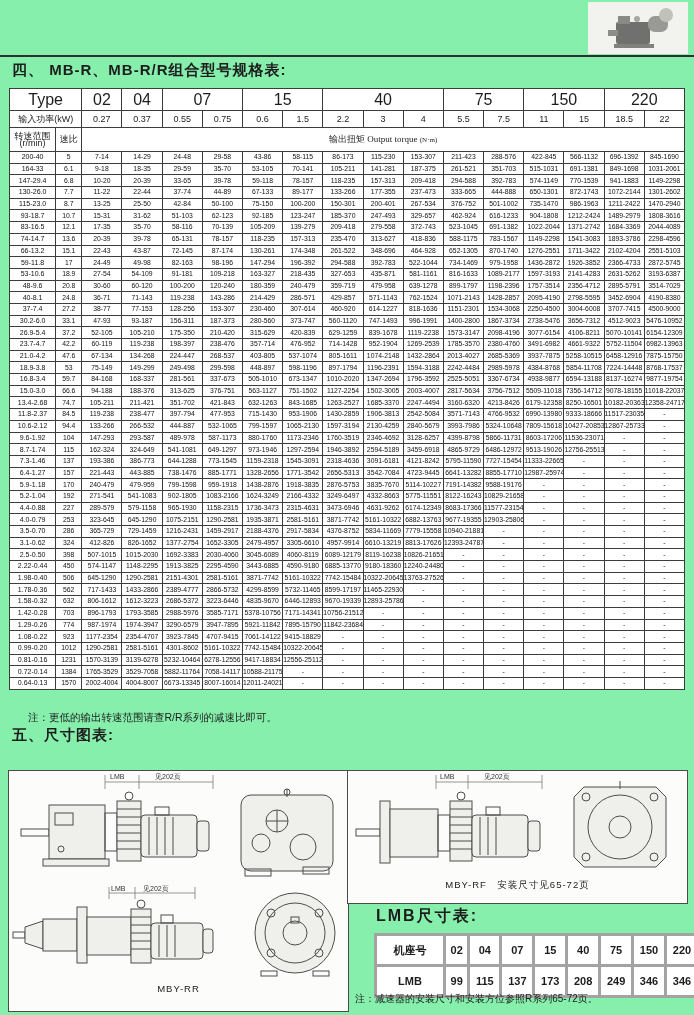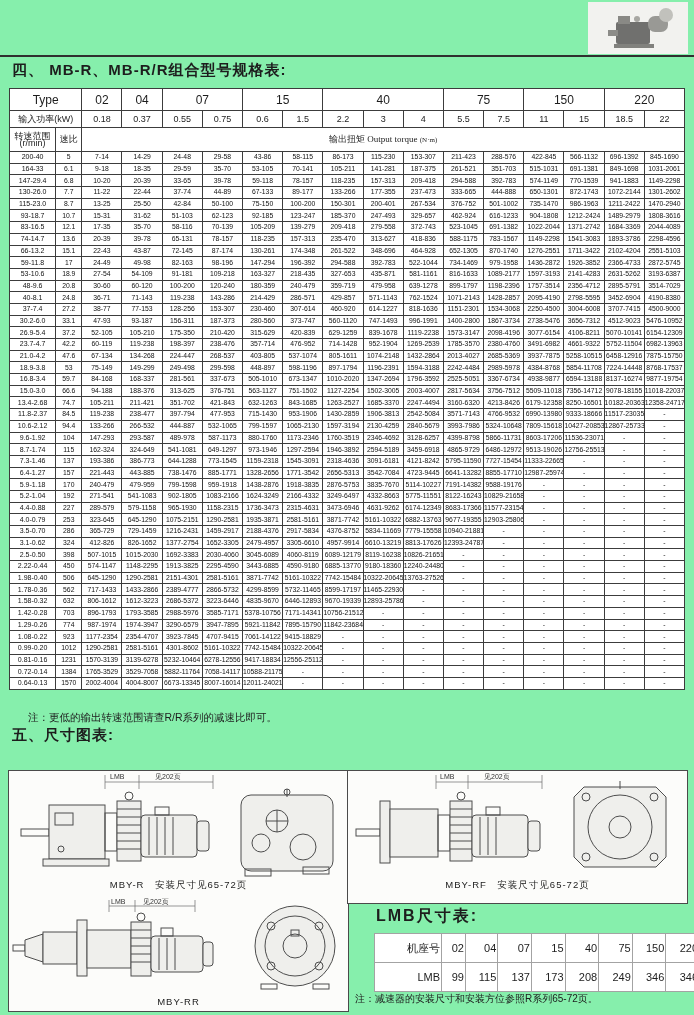--- a/index.html
+++ b/index.html
@@ -10,21 +10,21 @@
   .sec-title{position:absolute;left:12px;font-size:15px;font-weight:bold;letter-spacing:1px;margin:0;}
   #title4{top:61px;}
   #title5{top:726px;}
 
   
   table.spec{position:absolute;top:88px;left:9px;border-collapse:collapse;table-layout:fixed;
              width:676px;background:#fff;}
   table.spec th,table.spec td{border:1px solid #3c3c3c;padding:0;text-align:center;
              font-weight:normal;overflow:hidden;white-space:nowrap;}
   table.spec thead th{font-size:9px;}
-  table.spec .type-row th{height:21px;font-size:12px;}
+  table.spec .type-row th{height:21px;font-size:16px;}
   table.spec .power-row th{height:16px;font-size:9px;}
   table.spec .sub-row th{height:23px;}
   .speed-label{font-size:6.5px;line-height:7px;}
   .ratio-label{font-size:8px;}
   .torque-header{font-size:11px;font-family:"Liberation Serif","DejaVu Serif",serif;}
   .torque-header .unit{font-size:7px;}
   table.spec tbody td{height:10.7px;line-height:10px;font-size:6.8px;color:#111;}
   table.spec tbody td.speed{font-size:7px;}
 
   .note{position:absolute;font-size:10.5px;margin:16px;}
@@ -38,22 +38,22 @@
   svg.draw{display:block;}
   svg .ln{fill:none;stroke:#4d4d4d;stroke-width:1;}
   svg .fill{fill:#efefec;stroke:#4d4d4d;stroke-width:1;}
   svg .dim{stroke:#6a6a6a;stroke-width:0.7;}
   svg text{font-family:"Liberation Sans","DejaVu Sans",sans-serif;font-size:7px;fill:#333;}
 
   
   #lmb-block{position:absolute;left:357px;top:906px;width:330px;padding-left:17px;}
   #lmb-title{font-size:16px;font-weight:bold;letter-spacing:2px;margin:0 0 6px 2px;}
   table.lmb{border-collapse:collapse;width:326px;background:#fff;}
-  table.lmb td,table.lmb th{border:1px solid #a3a3a3;height:26px;text-align:right;
-      font-size:11px;font-weight:normal;}
+  table.lmb td,table.lmb th{border:3px solid #a3a3a3;height:26px;text-align:center;
+      font-size:11px;font-weight:bold;}
   table.lmb .lab{font-size:11px;}
   #note2{position:absolute;left:355px;top:992px;font-size:10px;margin:0;}
 </style>
 </head>
 <body>
 
 <div class="page">
 
   <svg class="photo" viewBox="0 0 100 52">
     <rect x="0" y="0" width="100" height="52" fill="#f2f2ef"></rect>
@@ -99,21 +99,21 @@
           <th colspan="1">04</th>
           <th colspan="2">07</th>
           <th colspan="2">15</th>
           <th colspan="3">40</th>
           <th colspan="2">75</th>
           <th colspan="2">150</th>
           <th colspan="2">220</th>
         </tr>
         <tr class="power-row">
           <th colspan="2">输入功率(kW)</th>
-          <th>0.18</th>
+          <th>0.27</th>
           <th>0.37</th>
           <th>0.55</th>
           <th>0.75</th>
           <th>0.6</th>
           <th>1.5</th>
           <th>2.2</th>
           <th>3</th>
           <th>4</th>
           <th>5.5</th>
           <th>7.5</th>
@@ -1051,21 +1051,20 @@
           <circle class="ln" cx="46" cy="3" r="3"></circle>
         <circle class="ln" cx="36" cy="32" r="11"></circle>
         <line class="ln" x1="25" y1="32" x2="47" y2="32"></line>
           <line class="ln" x1="36" y1="21" x2="36" y2="43"></line>
         <circle class="ln" cx="62" cy="58" r="13"></circle>
         <circle class="ln" cx="20" cy="54" r="9"></circle>
         <rect class="ln" x="4" y="80" width="26" height="7"></rect>
         <rect class="ln" x="62" y="78" width="26" height="7"></rect>
       </g>
     </svg>
-    <div class="caption">MBY-R　安装尺寸见65-72页</div>
 
     <svg class="draw" width="337" height="100" viewBox="0 0 337 100" style="margin-top:4px">
       <line class="dim" x1="100" y1="4" x2="100" y2="16"></line>
         <line class="dim" x1="126" y1="4" x2="126" y2="16"></line>
         <line class="dim" x1="186" y1="4" x2="186" y2="16"></line>
       <line class="dim" x1="100" y1="10" x2="186" y2="10"></line>
       <text x="102" y="8">LMB</text>
       <text x="134" y="8">见202页</text>
       <rect class="ln" x="4" y="49" width="12" height="6"></rect>
       <polygon class="fill" points="16,44 34,38 34,66 16,60"></polygon>

